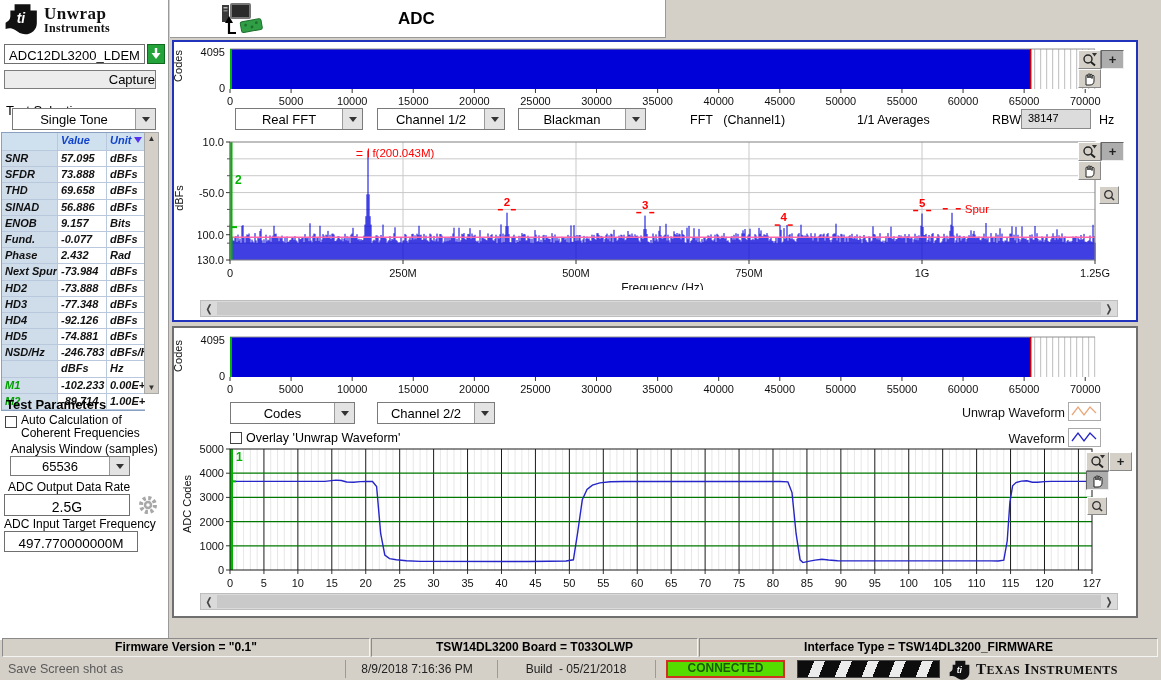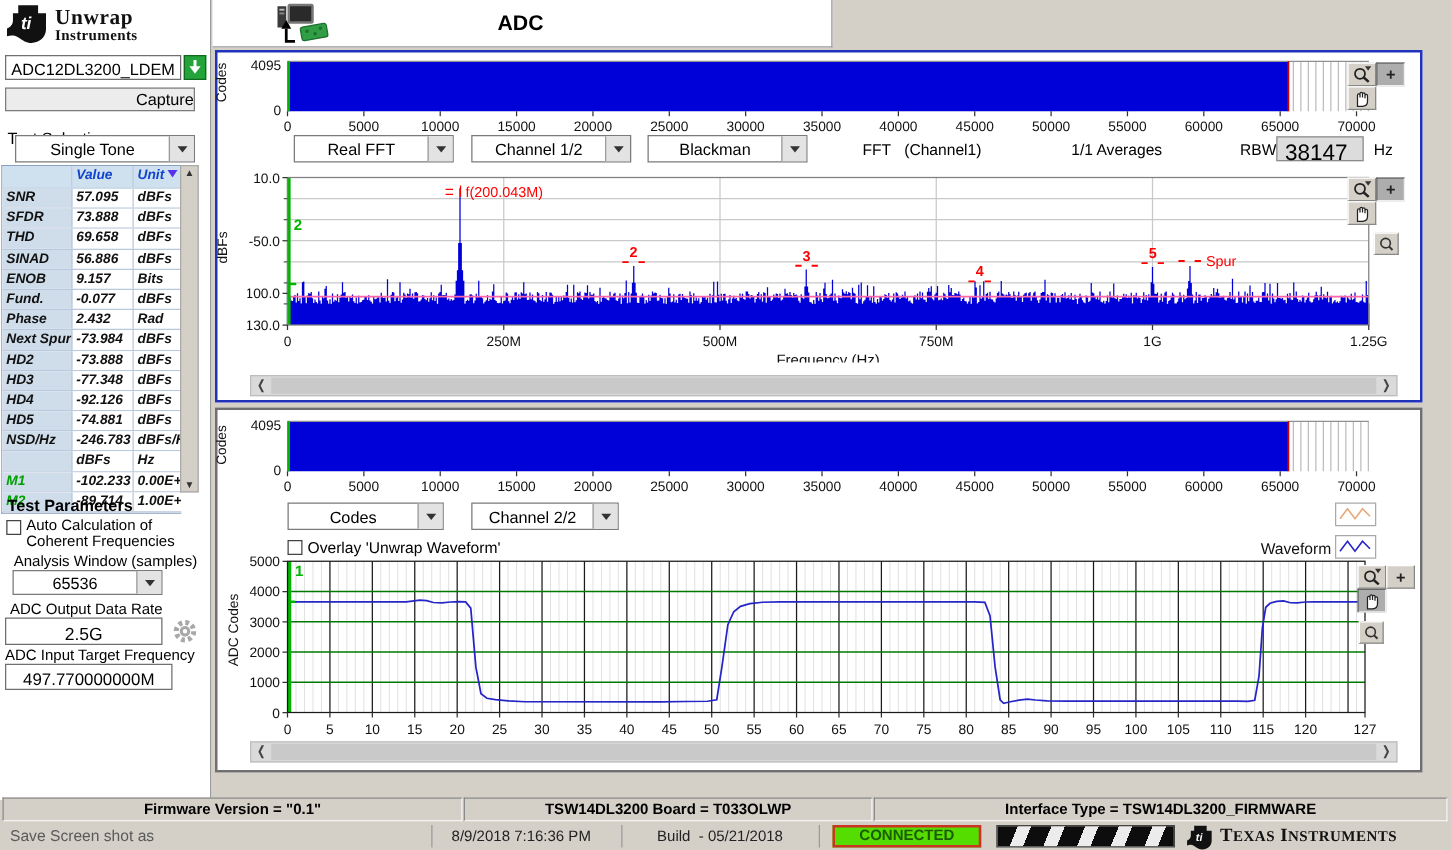--- a/index.html
+++ b/index.html
@@ -308,21 +308,21 @@
     </div>
     <div class="abs combo" style="left:344px;top:66px;width:128px">
       <span class="combo-text">Blackman</span>
       <span class="combo-btn">
           <i class="tri"></i>
         </span>
     </div>
     <div class="abs lbl" style="left:516px;top:71px;font-size:12.5px"><span>FFT</span>&nbsp;&nbsp;&nbsp;<span>(Channel1)</span></div>
     <div class="abs lbl" style="left:683px;top:71px;font-size:12.5px">1/1 Averages</div>
     <div class="abs lbl" style="left:818px;top:71px;font-size:12.5px">RBW</div>
-    <div class="abs" style="left:847px;top:67px;width:70px;height:20px;background:#dcdcdc;border:1px solid #8a8a8a;box-sizing:border-box;font-size:18px;color:#000;padding:2px 0 0 6px"><span>38147</span></div>
+    <div class="abs" style="left:847px;top:67px;width:70px;height:20px;background:#dcdcdc;border:1px solid #8a8a8a;box-sizing:border-box;font-size:11px;color:#000;padding:2px 0 0 6px"><span>38147</span></div>
     <div class="abs lbl" style="left:925px;top:71px;font-size:12.5px">Hz</div>
 
     <div class="abs rot" style="left:-8px;top:150px">dBFs</div>
     <svg id="fftplot" class="abs" style="left:24px;top:96px" width="930" height="152">
         <rect x="32" y="4" width="865" height="118" fill="#fff"></rect>
         <line x1="32" y1="20.857142857142858" x2="897" y2="20.857142857142858" stroke="#c9c9c9"></line>
         <line x1="32" y1="37.714285714285715" x2="897" y2="37.714285714285715" stroke="#c9c9c9"></line>
         <line x1="32" y1="54.57142857142857" x2="897" y2="54.57142857142857" stroke="#c9c9c9"></line>
         <line x1="32" y1="71.42857142857143" x2="897" y2="71.42857142857143" stroke="#c9c9c9"></line>
         <line x1="32" y1="88.28571428571429" x2="897" y2="88.28571428571429" stroke="#c9c9c9"></line>
@@ -472,20 +472,21 @@
           <i class="tri"></i>
         </span>
     </div>
     <div class="abs combo" style="left:203px;top:74px;width:118px">
       <span class="combo-text">Channel 2/2</span>
       <span class="combo-btn">
           <i class="tri"></i>
         </span>
     </div>
 
+    <div class="abs" style="left:640px;top:78px;width:251px;text-align:right;font-size:12.5px;color:#111">Unwrap Waveform</div>
     <svg class="abs" style="left:894px;top:74px;background:#fff;border:1px solid #aaa" width="31" height="17">
         <polyline id="lg0" points="3,12 9,4 15,12 21,4 27,10" fill="none" stroke-width="1.3" stroke="#e8a87c"></polyline>
       </svg>
     <div class="abs" style="left:640px;top:104px;width:251px;text-align:right;font-size:12.5px;color:#111">Waveform</div>
     <svg class="abs" style="left:894px;top:100px;background:#fff;border:1px solid #aaa" width="31" height="17">
         <polyline id="lg1" points="3,12 9,4 15,12 21,4 27,10" fill="none" stroke-width="1.3" stroke="#2525c8"></polyline>
       </svg>
 
     <span class="abs checkbox" style="left:56px;top:104px"></span>
     <div class="abs lbl" style="left:72px;top:103px;font-size:12.5px">Overlay 'Unwrap Waveform'</div>

